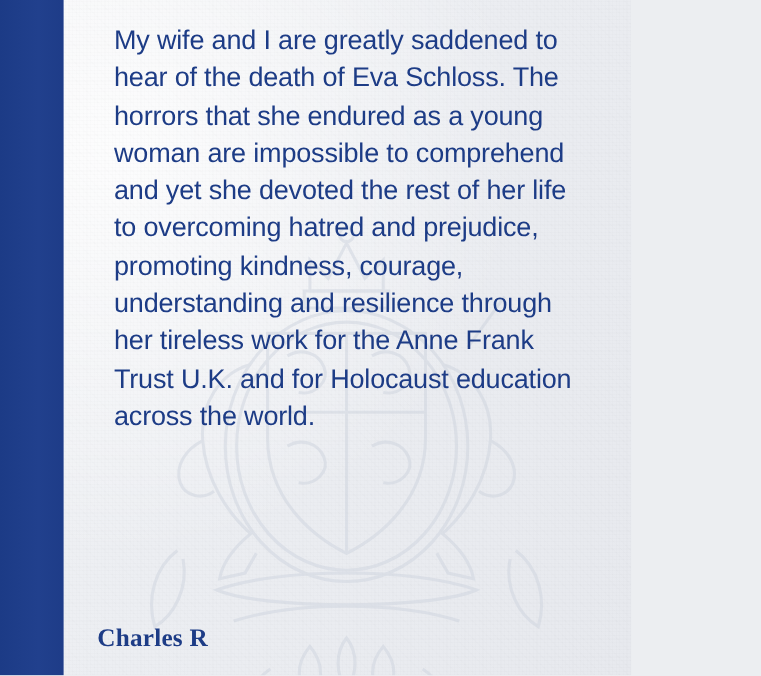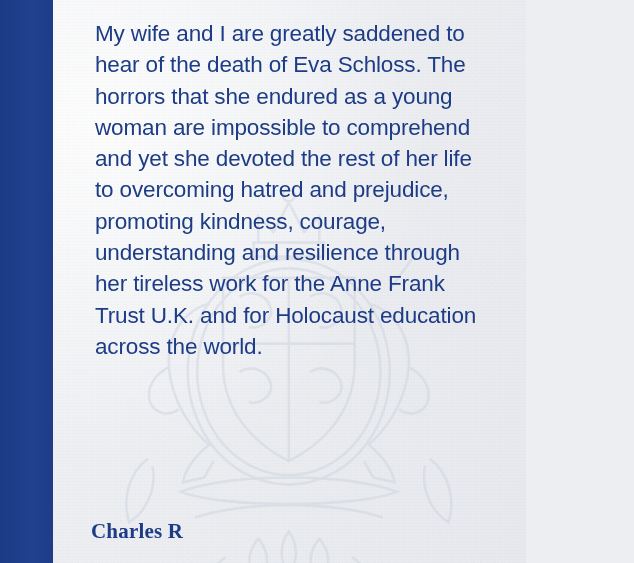--- a/index.html
+++ b/index.html
@@ -76,21 +76,21 @@
     letter-spacing: -0.15px;
     margin: 0;
     font-weight: 400;
   }
   .para + .para {
     margin-top: 31px;
   }
 
   .signature {
     position: absolute;
-    left: 91px;
+    left: 81px;
     top: 519px;
     color: #1d3c86;
     font-family: "Liberation Serif", serif;
     font-size: 21px;
     font-weight: 700;
     letter-spacing: 0.2px;
   }
 </style>
 </head>
 <body>

